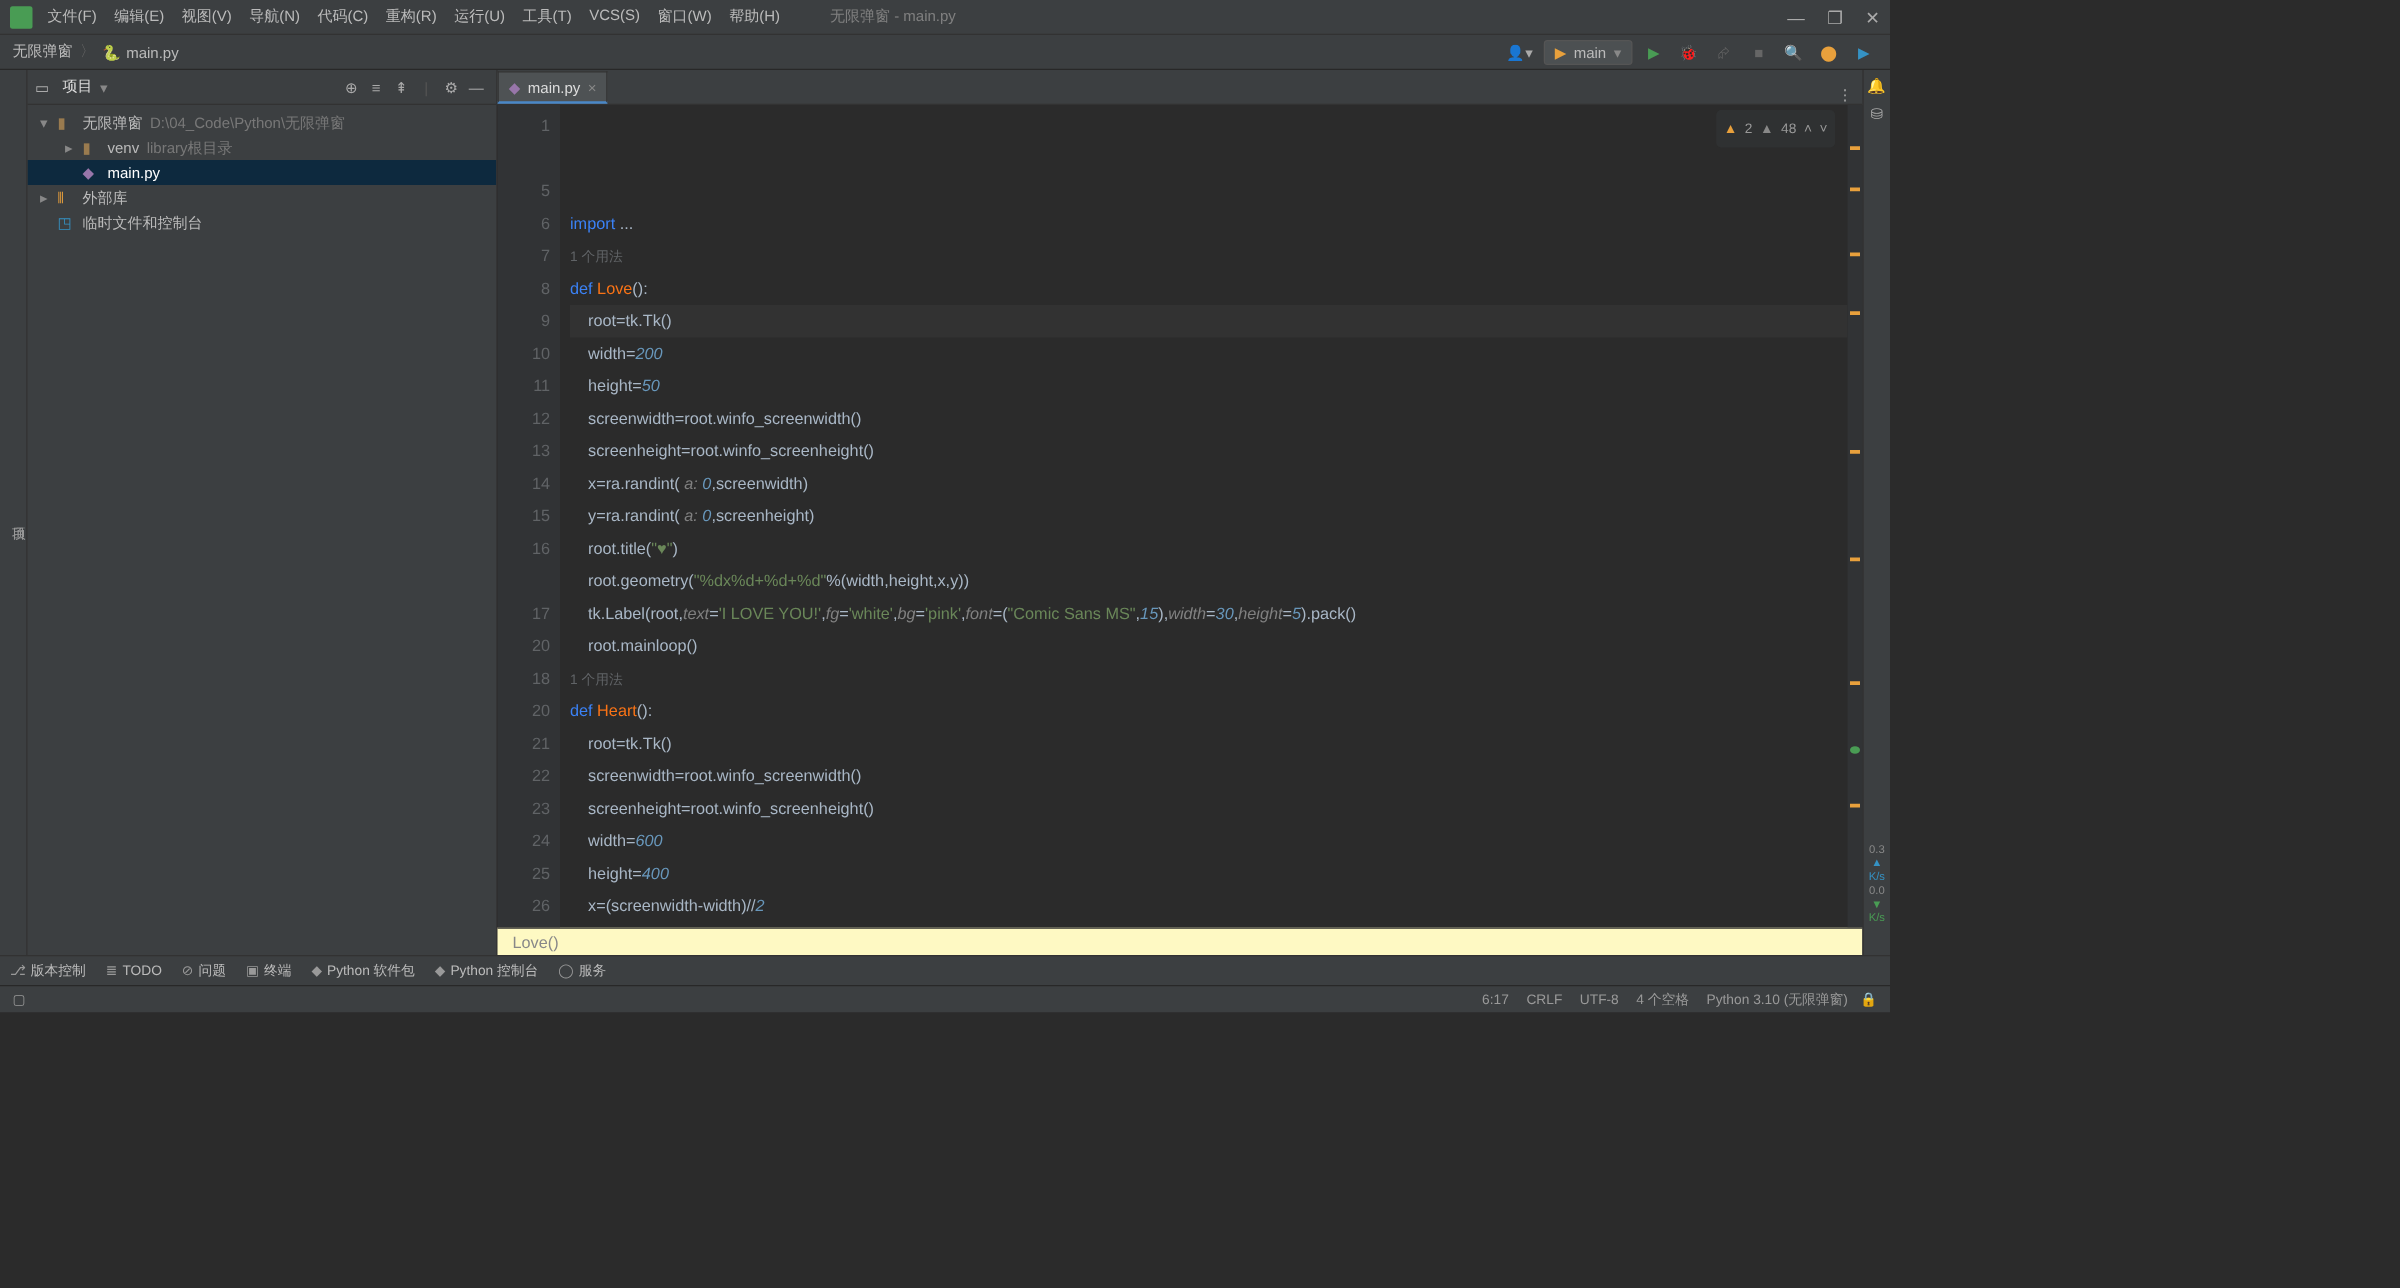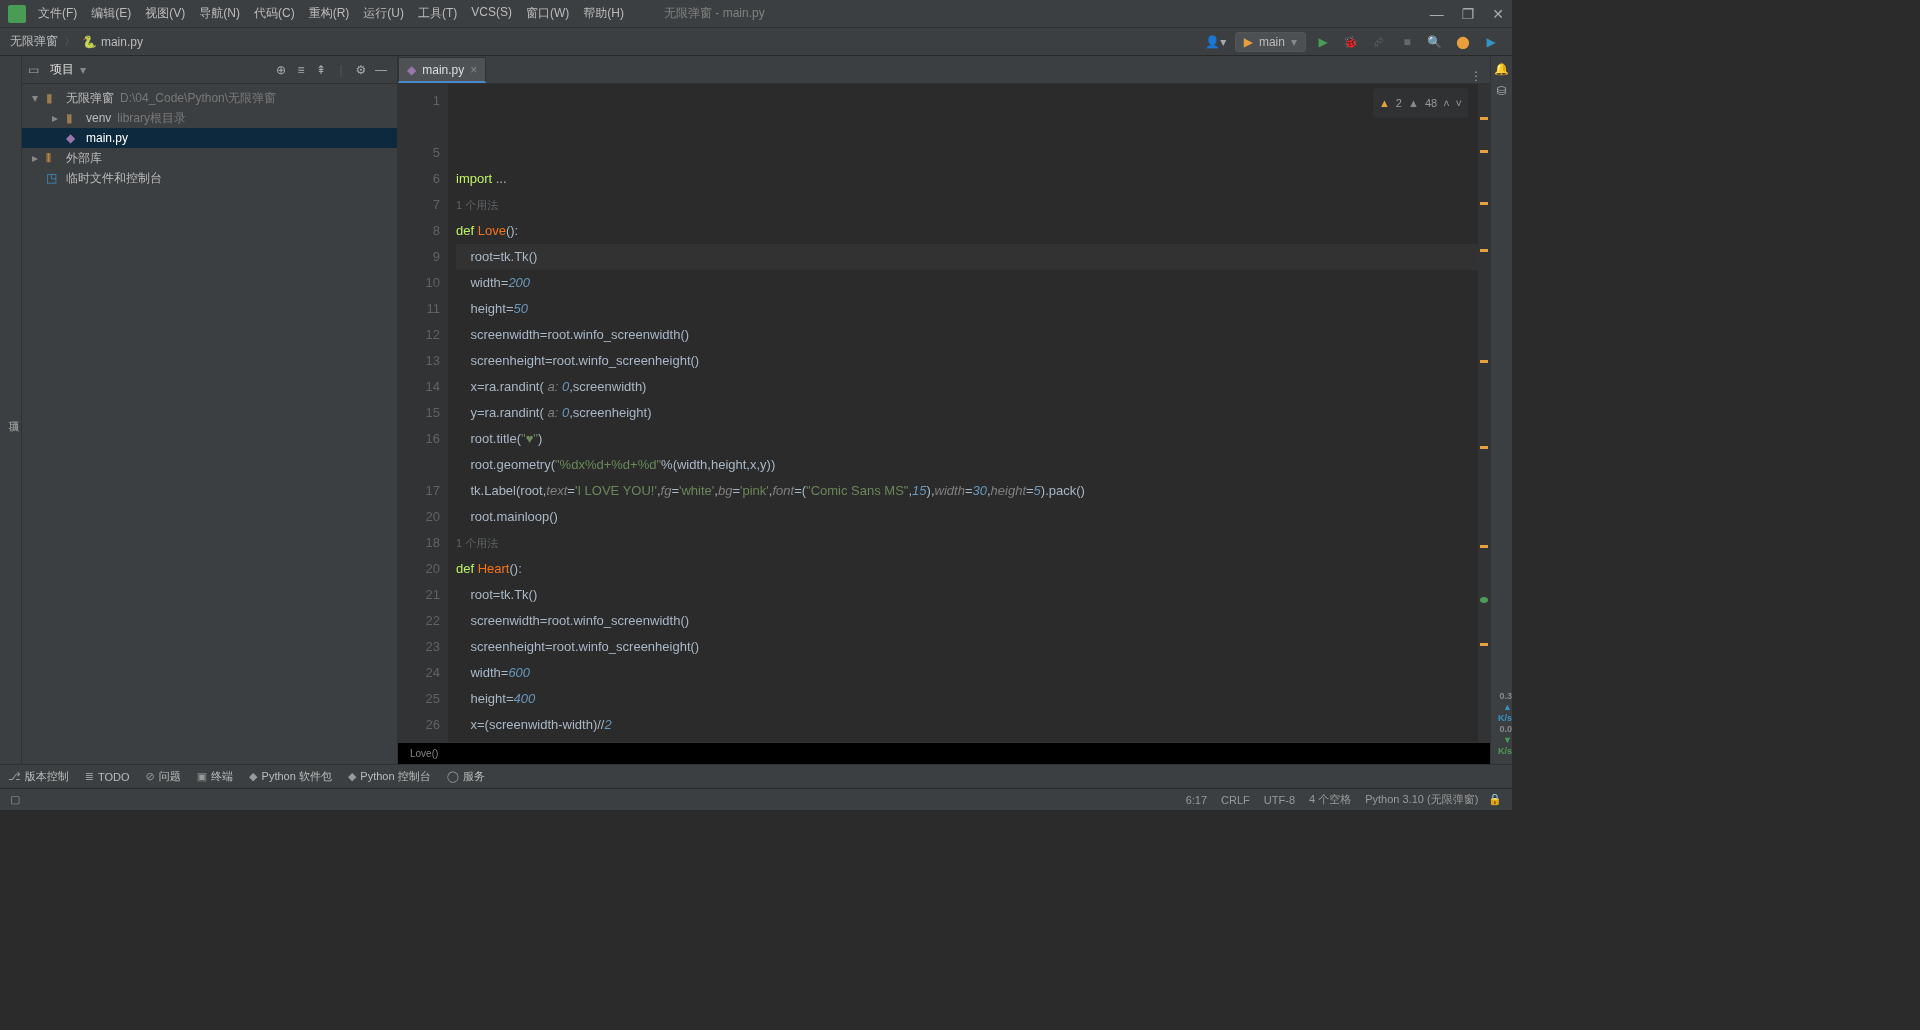--- a/index.html
+++ b/index.html
@@ -61,45 +61,45 @@
 .editor-tabs .more { margin-left: auto; margin-right: 8px; color: #aaa; cursor: pointer; }
 
 .editor-body { flex: 1; display: flex; overflow: hidden; position: relative; }
 .gutter { width: 50px; background: #313335; text-align: right; padding: 4px 8px 0 0; color: #606366; font-family: "JetBrains Mono", Consolas, monospace; font-size: 13px; line-height: 26px; }
 .gutter .ln { height: 26px; }
 .gutter .usage { height: 26px; color: #606366; font-size: 11px; line-height: 26px; }
 .code { flex: 1; padding: 4px 0 0 8px; font-family: "JetBrains Mono", Consolas, monospace; font-size: 13px; line-height: 26px; white-space: pre; overflow: hidden; position: relative; }
 .code .line { height: 26px; }
 .code .line.hl { background: #323232; }
 .code .usage-hint { color: #606366; font-size: 11px; }
-.code .kw { color: #bef264; }
+.code .kw { color: #3b82f6; }
 .code .fn { color: #f97316; }
 .code .str { color: #6a8759; }
 .code .num { color: #6897bb; font-style: italic; }
 .code .op { color: #a9b7c6; }
 .code .id { color: #a9b7c6; }
 .code .param { color: #808080; font-style: italic; }
 
 
 .inspect { position: absolute; top: 4px; right: 10px; display: flex; align-items: center; gap: 6px; background: #313335cc; padding: 2px 6px; border-radius: 4px; font-size: 11px; color: #999; }
 .inspect .warn { color: #e8a03c; }
 
 
 .ruler { width: 12px; background: #313335; position: relative; }
 .ruler .mark { position: absolute; left: 2px; width: 8px; height: 3px; }
 .ruler .mark.y { background: #e8a03c; }
 .ruler .mark.g { background: #499c54; border-radius: 50%; height: 6px; }
 
 
 .right-gutter { width: 22px; background: #3c3f41; border-left: 1px solid #323232; display: flex; flex-direction: column; align-items: center; padding-top: 6px; color: #aaa; }
 .right-gutter .rb { margin-bottom: 8px; cursor: pointer; }
-.right-gutter .stats { margin-top: auto; margin-bottom: 7px; font-size: 9px; color: #888; text-align: right; line-height: 11px; font-weight: bold; }
-
-
-.code-crumb { height: 22px; background: #000000; border-top: 1px solid #323232; padding: 0 12px; color: #888; display: flex; align-items: center; font-size: 10px; text-align: right; }
+.right-gutter .stats { margin-top: auto; margin-bottom: 24px; font-size: 9px; color: #888; text-align: center; line-height: 11px; }
+
+
+.code-crumb { height: 22px; background: #fef9c3; border-top: 1px solid #323232; padding: 0 12px; color: #888; display: flex; align-items: center; font-size: 13px; text-align: right; }
 
 
 .bottom-tabs { height: 24px; background: #3c3f41; border-top: 1px solid #323232; display: flex; align-items: center; padding: 0 8px; gap: 16px; font-size: 11px; }
 .bottom-tabs .bt { display: flex; align-items: center; gap: 4px; cursor: pointer; color: #bbb; }
 .bottom-tabs .bt .bic { color: #999; }
 
 
 .statusbar { height: 22px; background: #3c3f41; border-top: 1px solid #282828; display: flex; align-items: center; padding: 0 10px; color: #999; font-size: 11px; }
 .statusbar .sb-spacer { flex: 1; }
 .statusbar .sb-item { margin-left: 14px; }

